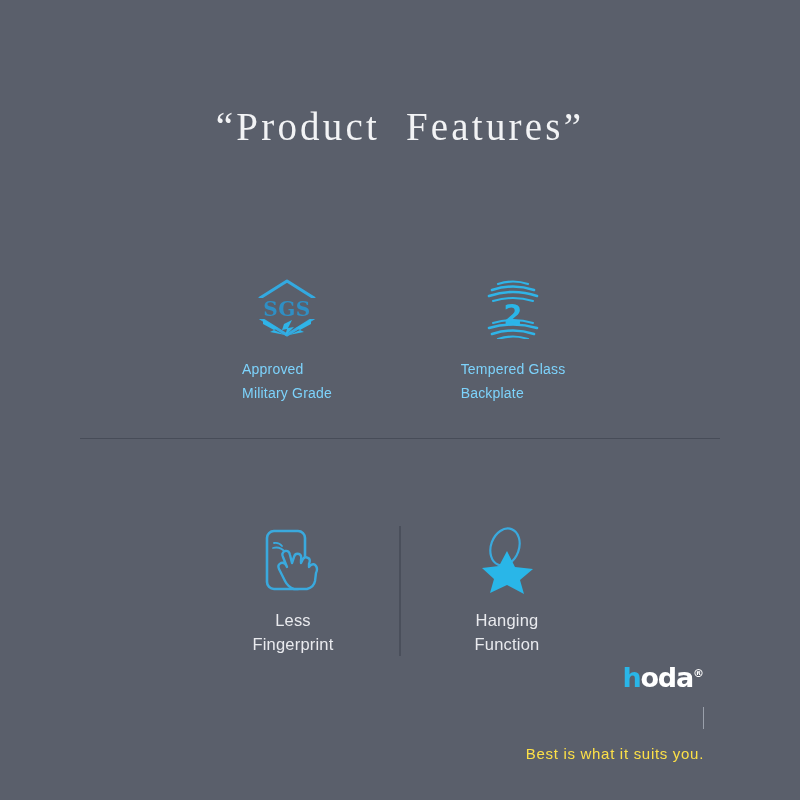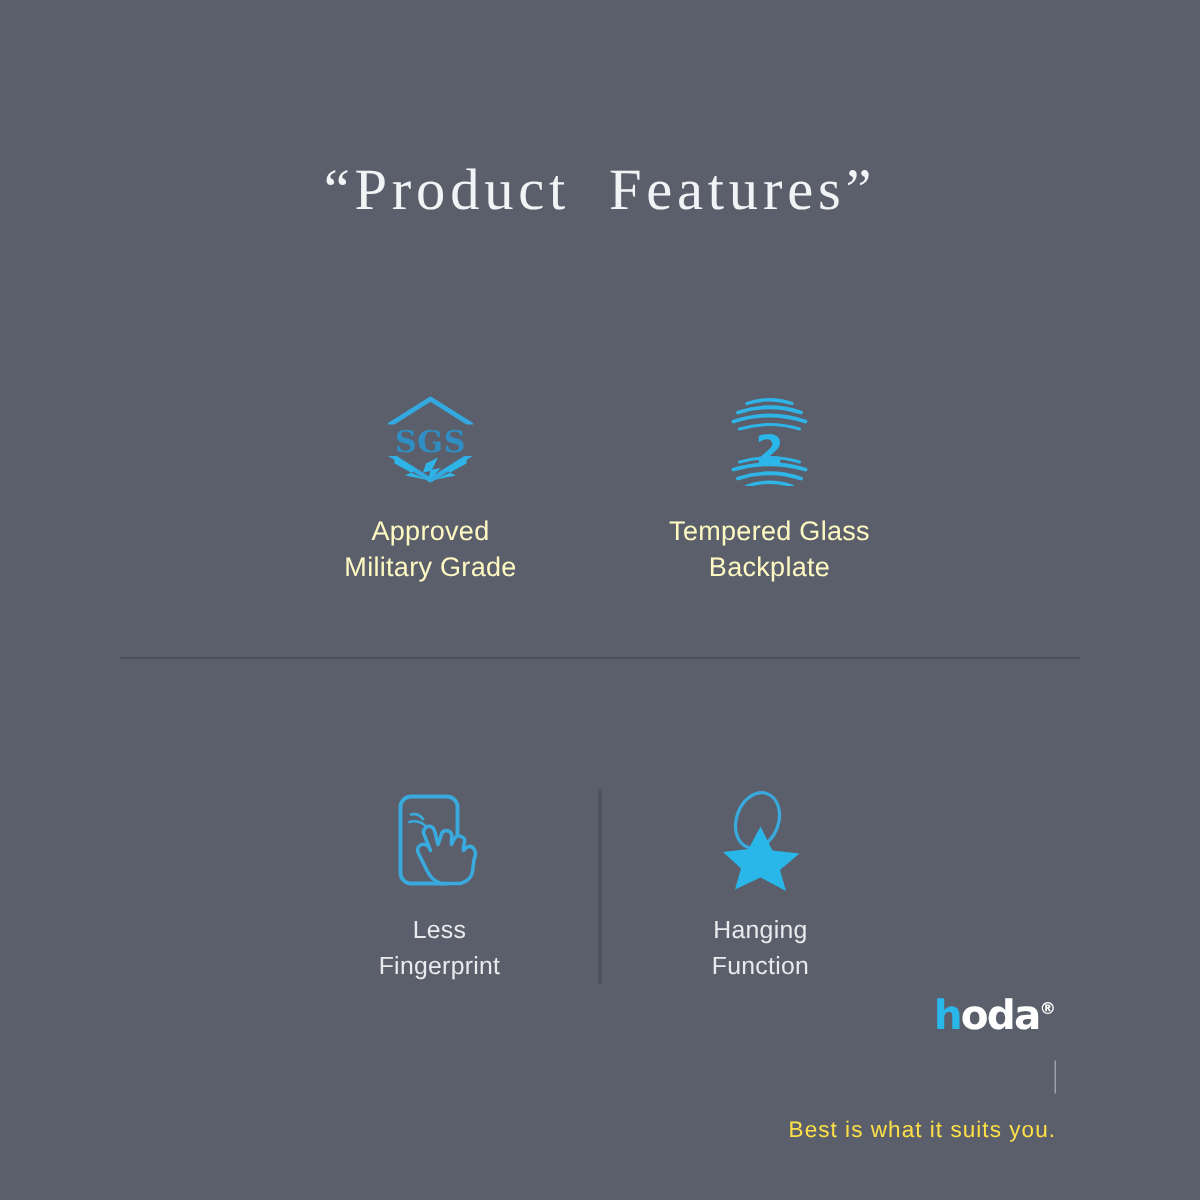--- a/index.html
+++ b/index.html
@@ -24,43 +24,43 @@
     font-size:39px;
     font-weight:400;
     letter-spacing:3.2px;
     color:#f2f3f5;
     white-space:pre;
   }
 
   
   .top-row {
     position:absolute;
-    top:258px; left:0; width:800px;
+    top:273px; left:0; width:800px;
     display:flex;
     justify-content:center;
     align-items:flex-start;
     gap:76px;
   }
   .feature {
     display:flex;
     flex-direction:column;
     align-items:center;
     width:150px;
   }
   .feature .icon-wrap {
     height:72px;
     display:flex;
     align-items:center;
     justify-content:center;
   }
   .feature .caption {
     margin-top:12px;
-    text-align:center;
-    color:#fef9c3;
-    font-size:18px;
+    text-align:left;
+    color:#7dd3fc;
+    font-size:14px;
     line-height:24px;
     letter-spacing:0.2px;
     white-space:pre-line;
   }
 
   
   .hdivider {
     position:absolute;
     top:438px; left:80px;
     width:640px; height:1px;

